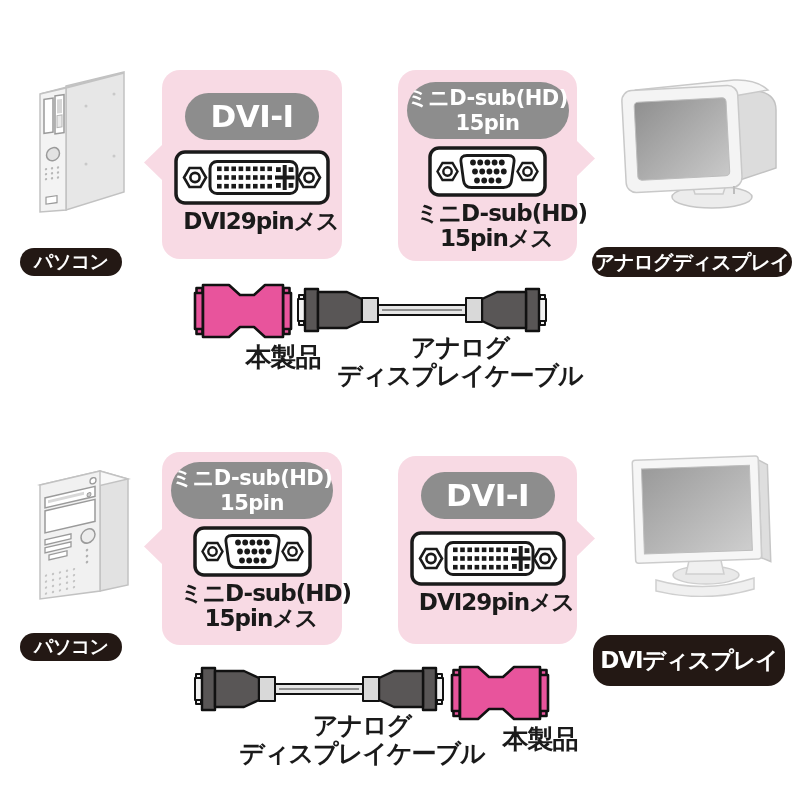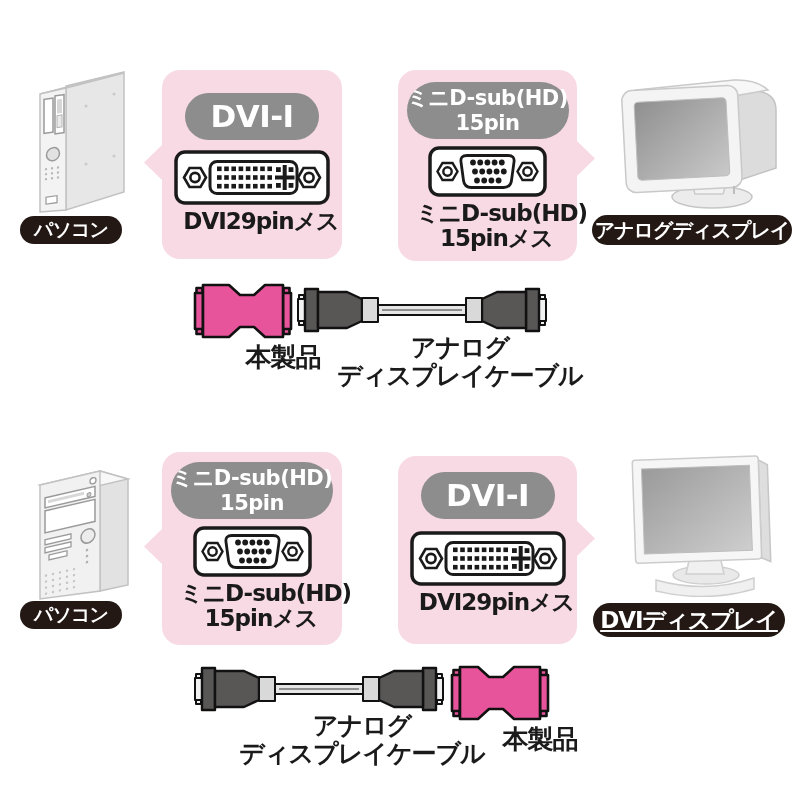--- a/index.html
+++ b/index.html
@@ -20,21 +20,21 @@
     background:#8d8d8d;color:#ffffff;font-weight:bold;border-radius:29px;
     display:flex;flex-direction:column;justify-content:center;align-items:center;
     margin:0 auto;line-height:1.18;letter-spacing:-0.5px;
   }
   .badge-one{font-size:31px;}
   .badge-two{font-size:21px;}
   
   .pill{
     position:absolute;background:#231814;color:#ffffff;font-weight:bold;
     border-radius:17px;display:flex;align-items:center;justify-content:center;
-    letter-spacing:-1px;white-space:nowrap;
+    letter-spacing:-1px;white-space:nowrap;margin-top:32px;
   }
   .caption{
     font-weight:bold;color:#1a1a1a;line-height:1.1;letter-spacing:-1px;white-space:nowrap;
   }
   .cap24{font-size:23px;padding-left:18px;}
   .freelabel{
     position:absolute;font-weight:bold;color:#1a1a1a;text-align:center;
     letter-spacing:-1px;line-height:1.12;white-space:nowrap;margin-left:40px;
   }
   svg{display:block;}
@@ -404,21 +404,21 @@
       <ellipse cx="86" cy="123" rx="33" ry="9" fill="#e9e9e9" stroke="#cfcfcf" stroke-width="1.5"></ellipse>
       <polygon points="70,104 100,104 104,122 66,122" fill="#f0f0f0" stroke="#cfcfcf" stroke-width="1.5"></polygon>
       <g transform="rotate(-2 80 60)">
         <polygon points="140,10 149,15 149,112 140,108" fill="#dedede" stroke="#c6c6c6" stroke-width="1.5"></polygon>
         <rect x="14" y="6" width="126" height="103" rx="3" fill="#f6f6f6" stroke="#cccccc" stroke-width="1.5"></rect>
         <rect x="23" y="15" width="108" height="85" fill="url(#g2)" stroke="#bdbdbd" stroke-width="1"></rect>
       </g>
     </svg>
   </div>
 
-  <div class="pill" style="left:593px;top:603px;width:192px;height:34px;font-size:23px;text-decoration:underline;">
+  <div class="pill" style="left:593px;top:603px;width:192px;height:51px;font-size:23px;">
     <span>DVIディスプレイ</span>
   </div>
 
   <div class="abs" style="left:193px;top:664px;">
     <svg width="252" height="50" viewBox="0 0 252 50">
       <g stroke="#111111" stroke-linejoin="round">
         <rect x="82" y="20" width="88" height="10" fill="#e6e6e6" stroke-width="2"></rect>
         <line x1="86" y1="25" x2="166" y2="25" stroke="#8f8f8f" stroke-width="2"></line>
         <g fill="#f2f2f2" stroke-width="2">
           <rect x="3" y="10" width="5" height="5"></rect>

